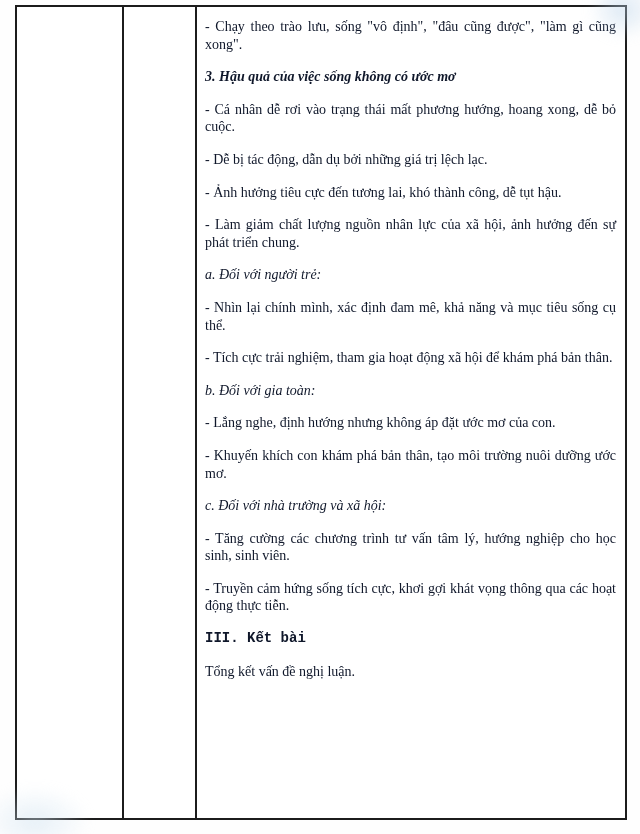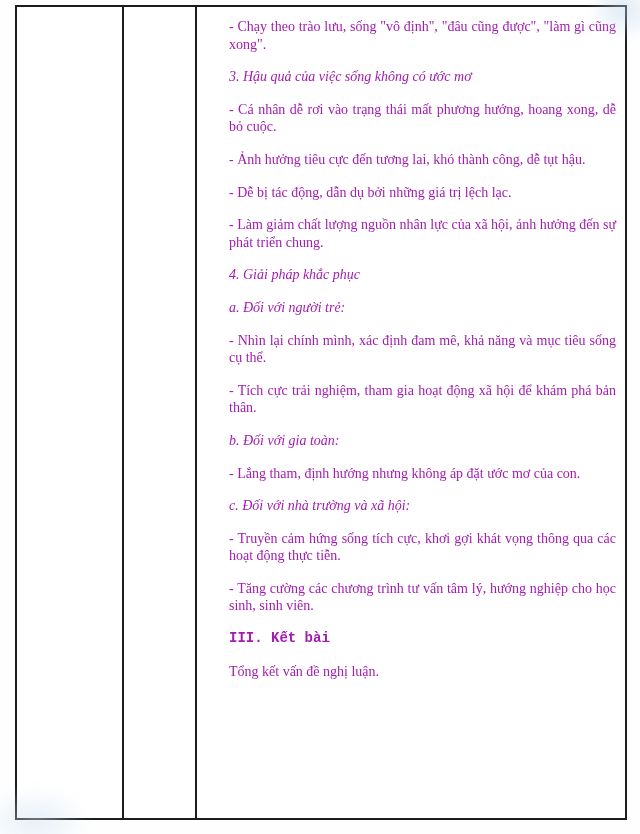--- a/index.html
+++ b/index.html
@@ -59,46 +59,46 @@
     line-height: 17.6px;
     color: #242424;
     text-align: justify;
     overflow: hidden;
   }
   .col-3 p {
     margin: 0 0 15px 0;
   }
   .col-3 p:last-child { margin-bottom: 0; }
   .p-body { font-weight: normal; font-style: normal; }
-  .p-hbi  { font-weight: normal;   font-style: italic; }  
+  .p-hbi  { font-weight: bold;   font-style: italic; }  
   .p-sub  { font-weight: normal; font-style: italic; }  
   .p-hb   { font-weight: bold;   font-style: normal; font-family: Liberation Mono, monospace; }  
 </style>
 </head>
 <body>
 
 <div class="page">
   <div class="doc-table" style="border-color: rgb(28, 28, 28);">
     <div class="cell col-1" style="border-color: rgb(28, 28, 28);"></div>
     <div class="cell col-2" style="border-color: rgb(28, 28, 28);"></div>
-    <div class="cell col-3" style="color: #a21caf; margin-left: 24px;">
+    <div class="cell col-3" style="color: #0f172a;">
         <p class="p-body">- Chạy theo trào lưu, sống "vô định", "đâu cũng được", "làm gì cũng xong".</p>
         <p class="p-hbi">3. Hậu quả của việc sống không có ước mơ</p>
         <p class="p-body">- Cá nhân dễ rơi vào trạng thái mất phương hướng, hoang xong, dễ bỏ cuộc.</p>
+        <p class="p-body">- Dễ bị tác động, dẫn dụ bởi những giá trị lệch lạc.</p>
         <p class="p-body">- Ảnh hưởng tiêu cực đến tương lai, khó thành công, dễ tụt hậu.</p>
-        <p class="p-body">- Dễ bị tác động, dẫn dụ bởi những giá trị lệch lạc.</p>
         <p class="p-body">- Làm giảm chất lượng nguồn nhân lực của xã hội, ảnh hưởng đến sự phát triển chung.</p>
-        <p class="p-hbi">4. Giải pháp khắc phục</p>
         <p class="p-sub">a. Đối với người trẻ:</p>
         <p class="p-body">- Nhìn lại chính mình, xác định đam mê, khả năng và mục tiêu sống cụ thể.</p>
         <p class="p-body">- Tích cực trải nghiệm, tham gia hoạt động xã hội để khám phá bản thân.</p>
         <p class="p-sub">b. Đối với gia toàn:</p>
-        <p class="p-body">- Lắng tham, định hướng nhưng không áp đặt ước mơ của con.</p>
+        <p class="p-body">- Lắng nghe, định hướng nhưng không áp đặt ước mơ của con.</p>
+        <p class="p-body">- Khuyến khích con khám phá bản thân, tạo môi trường nuôi dưỡng ước mơ.</p>
         <p class="p-sub">c. Đối với nhà trường và xã hội:</p>
+        <p class="p-body">- Tăng cường các chương trình tư vấn tâm lý, hướng nghiệp cho học sinh, sinh viên.</p>
         <p class="p-body">- Truyền cảm hứng sống tích cực, khơi gợi khát vọng thông qua các hoạt động thực tiễn.</p>
-        <p class="p-body">- Tăng cường các chương trình tư vấn tâm lý, hướng nghiệp cho học sinh, sinh viên.</p>
         <p class="p-hb">III. Kết bài</p>
         <p class="p-body">Tổng kết vấn đề nghị luận.</p>
       </div>
   </div>
   <div class="artifact-tr"></div>
   <div class="artifact-bl"></div>
 </div>
 
 </body></html>

